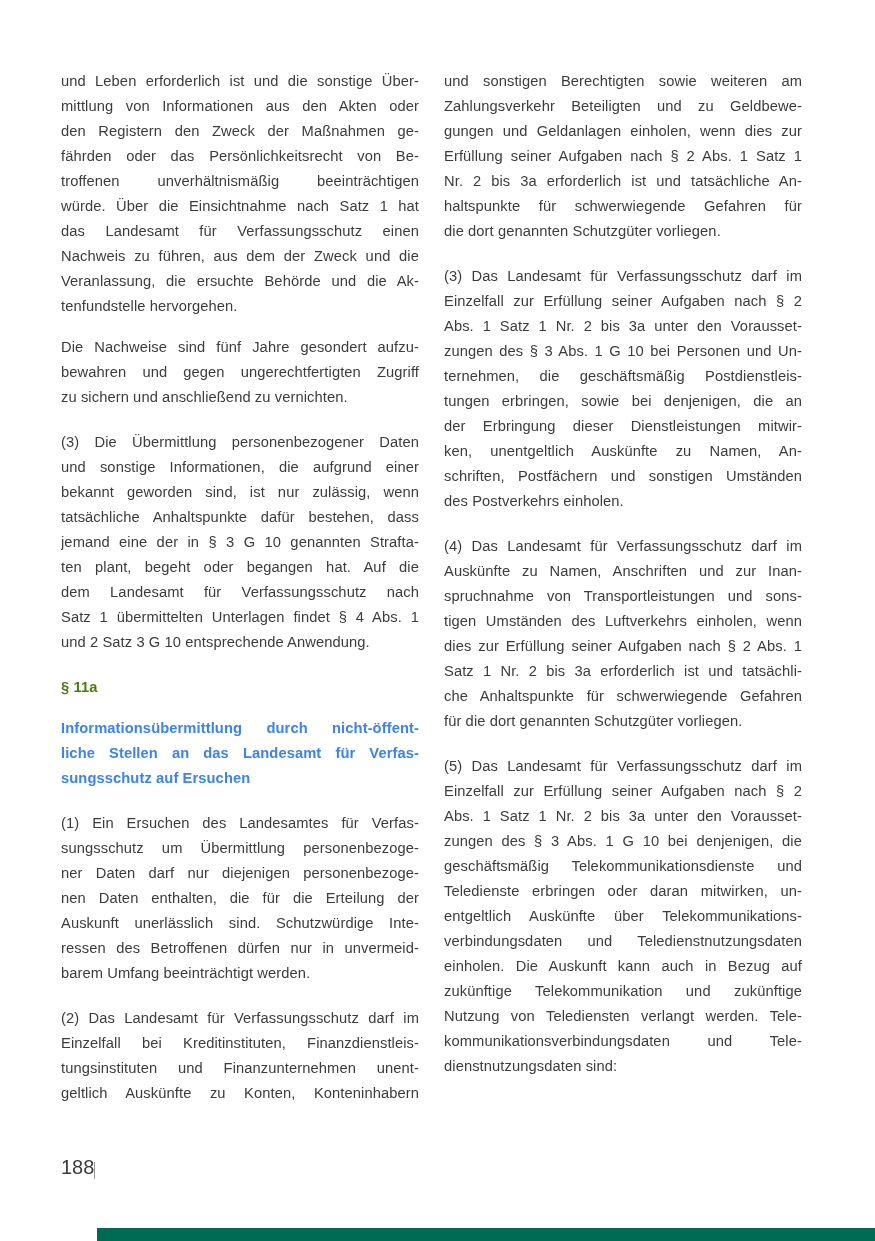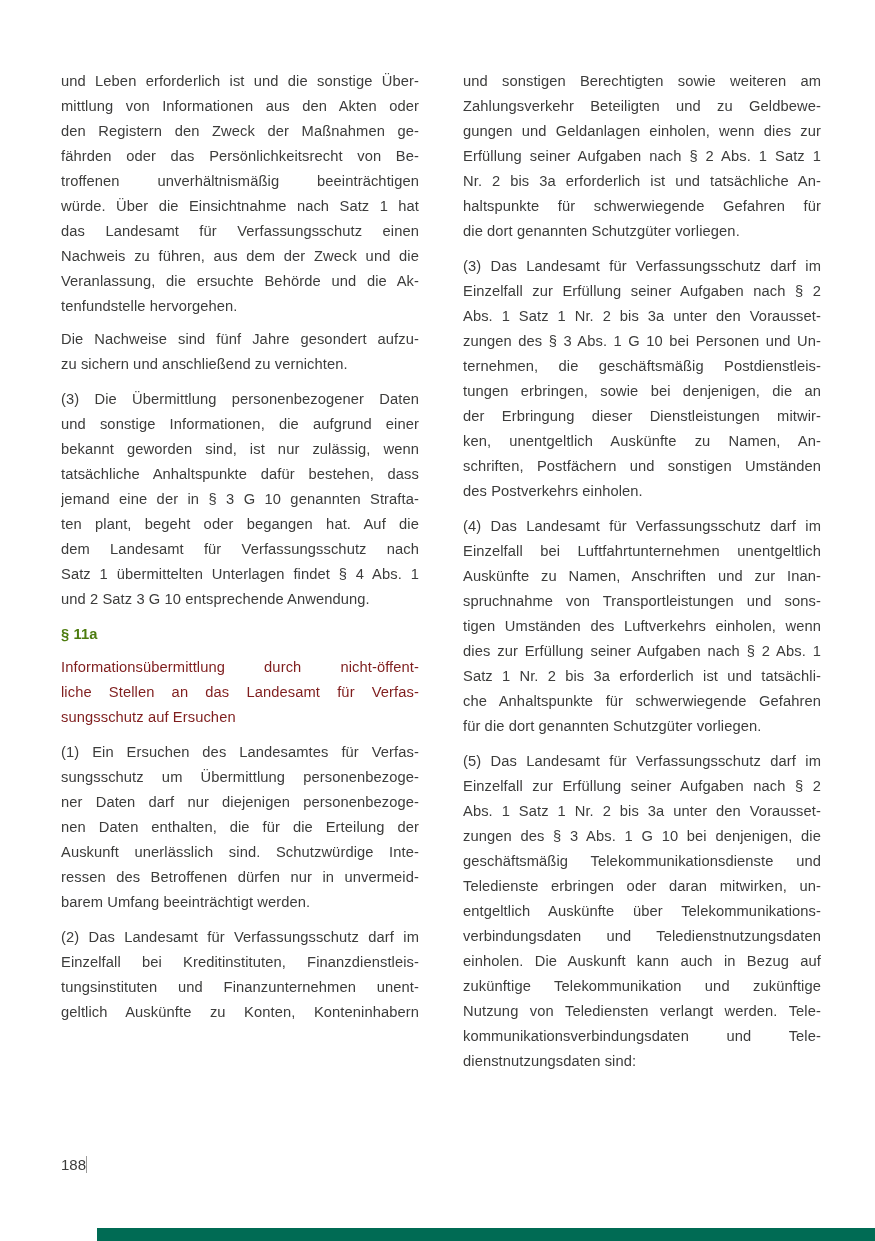--- a/index.html
+++ b/index.html
@@ -15,39 +15,39 @@
   .column {
     position: absolute;
     top: 69px;
     width: 358px;
     font-size: 14.7px;
     line-height: 25px;
     color: #3c3c3b;
     letter-spacing: 0.1px;
   }
   .column-left  { left: 61px; }
-  .column-right { left: 463px; }
-  .block + .block { margin-top: 10px; }
-  .block.no-gap { margin-top: 8px; }
+  .column-right { left: 444px; }
+  .block + .block { margin-top: 20px; }
+  .block.no-gap { margin-top: 16px; }
   .line {
     height: 25px;
     overflow: hidden;
     text-align: justify;
     text-align-last: justify;
   }
   .line.last { text-align-last: left; }
   .section-number .line { font-weight: 700; }
-  .section-title .line { font-weight: 400; color: #7f1d1d; }
+  .section-title .line { font-weight: 700; color: #3b82f6; }
   .footer {
     position: absolute;
     left: 61px;
     top: 1156px;
     display: flex;
     align-items: flex-end;
-    font-size: 15px;
+    font-size: 20px;
     color: #3c3c3b;
   }
   .footer-divider {
     display: inline-block;
     width: 1px;
     height: 17px;
     background: #9a9a99;
   }
   .bottom-bar {
     position: absolute;
@@ -70,20 +70,21 @@
         <div class="line">fährden oder das Persönlichkeitsrecht von Be-</div>
         <div class="line">troffenen unverhältnismäßig beeinträchtigen</div>
         <div class="line">würde. Über die Einsichtnahme nach Satz 1 hat</div>
         <div class="line">das Landesamt für Verfassungsschutz einen</div>
         <div class="line">Nachweis zu führen, aus dem der Zweck und die</div>
         <div class="line">Veranlassung, die ersuchte Behörde und die Ak-</div>
         <div class="line last">tenfundstelle hervorgehen.</div>
       </div>
       <div class="block body no-gap">
         <div class="line">Die Nachweise sind fünf Jahre gesondert aufzu-</div>
+        <div class="line">bewahren und gegen ungerechtfertigten Zugriff</div>
         <div class="line last">zu sichern und anschließend zu vernichten.</div>
       </div>
       <div class="block body">
         <div class="line">(3) Die Übermittlung personenbezogener Daten</div>
         <div class="line">und sonstige Informationen, die aufgrund einer</div>
         <div class="line">bekannt geworden sind, ist nur zulässig, wenn</div>
         <div class="line">tatsächliche Anhaltspunkte dafür bestehen, dass</div>
         <div class="line">jemand eine der in § 3 G 10 genannten Strafta-</div>
         <div class="line">ten plant, begeht oder begangen hat. Auf die</div>
         <div class="line">dem Landesamt für Verfassungsschutz nach</div>
@@ -131,21 +132,20 @@
         <div class="line">zungen des § 3 Abs. 1 G 10 bei Personen und Un-</div>
         <div class="line">ternehmen, die geschäftsmäßig Postdienstleis-</div>
         <div class="line">tungen erbringen, sowie bei denjenigen, die an</div>
         <div class="line">der Erbringung dieser Dienstleistungen mitwir-</div>
         <div class="line">ken, unentgeltlich Auskünfte zu Namen, An-</div>
         <div class="line">schriften, Postfächern und sonstigen Umständen</div>
         <div class="line last">des Postverkehrs einholen.</div>
       </div>
       <div class="block body">
         <div class="line">(4) Das Landesamt für Verfassungsschutz darf im</div>
-        <div class="line">Einzelfall bei Luftfahrtunternehmen unentgeltlich</div>
         <div class="line">Auskünfte zu Namen, Anschriften und zur Inan-</div>
         <div class="line">spruchnahme von Transportleistungen und sons-</div>
         <div class="line">tigen Umständen des Luftverkehrs einholen, wenn</div>
         <div class="line">dies zur Erfüllung seiner Aufgaben nach § 2 Abs. 1</div>
         <div class="line">Satz 1 Nr. 2 bis 3a erforderlich ist und tatsächli-</div>
         <div class="line">che Anhaltspunkte für schwerwiegende Gefahren</div>
         <div class="line last">für die dort genannten Schutzgüter vorliegen.</div>
       </div>
       <div class="block body">
         <div class="line">(5) Das Landesamt für Verfassungsschutz darf im</div>

